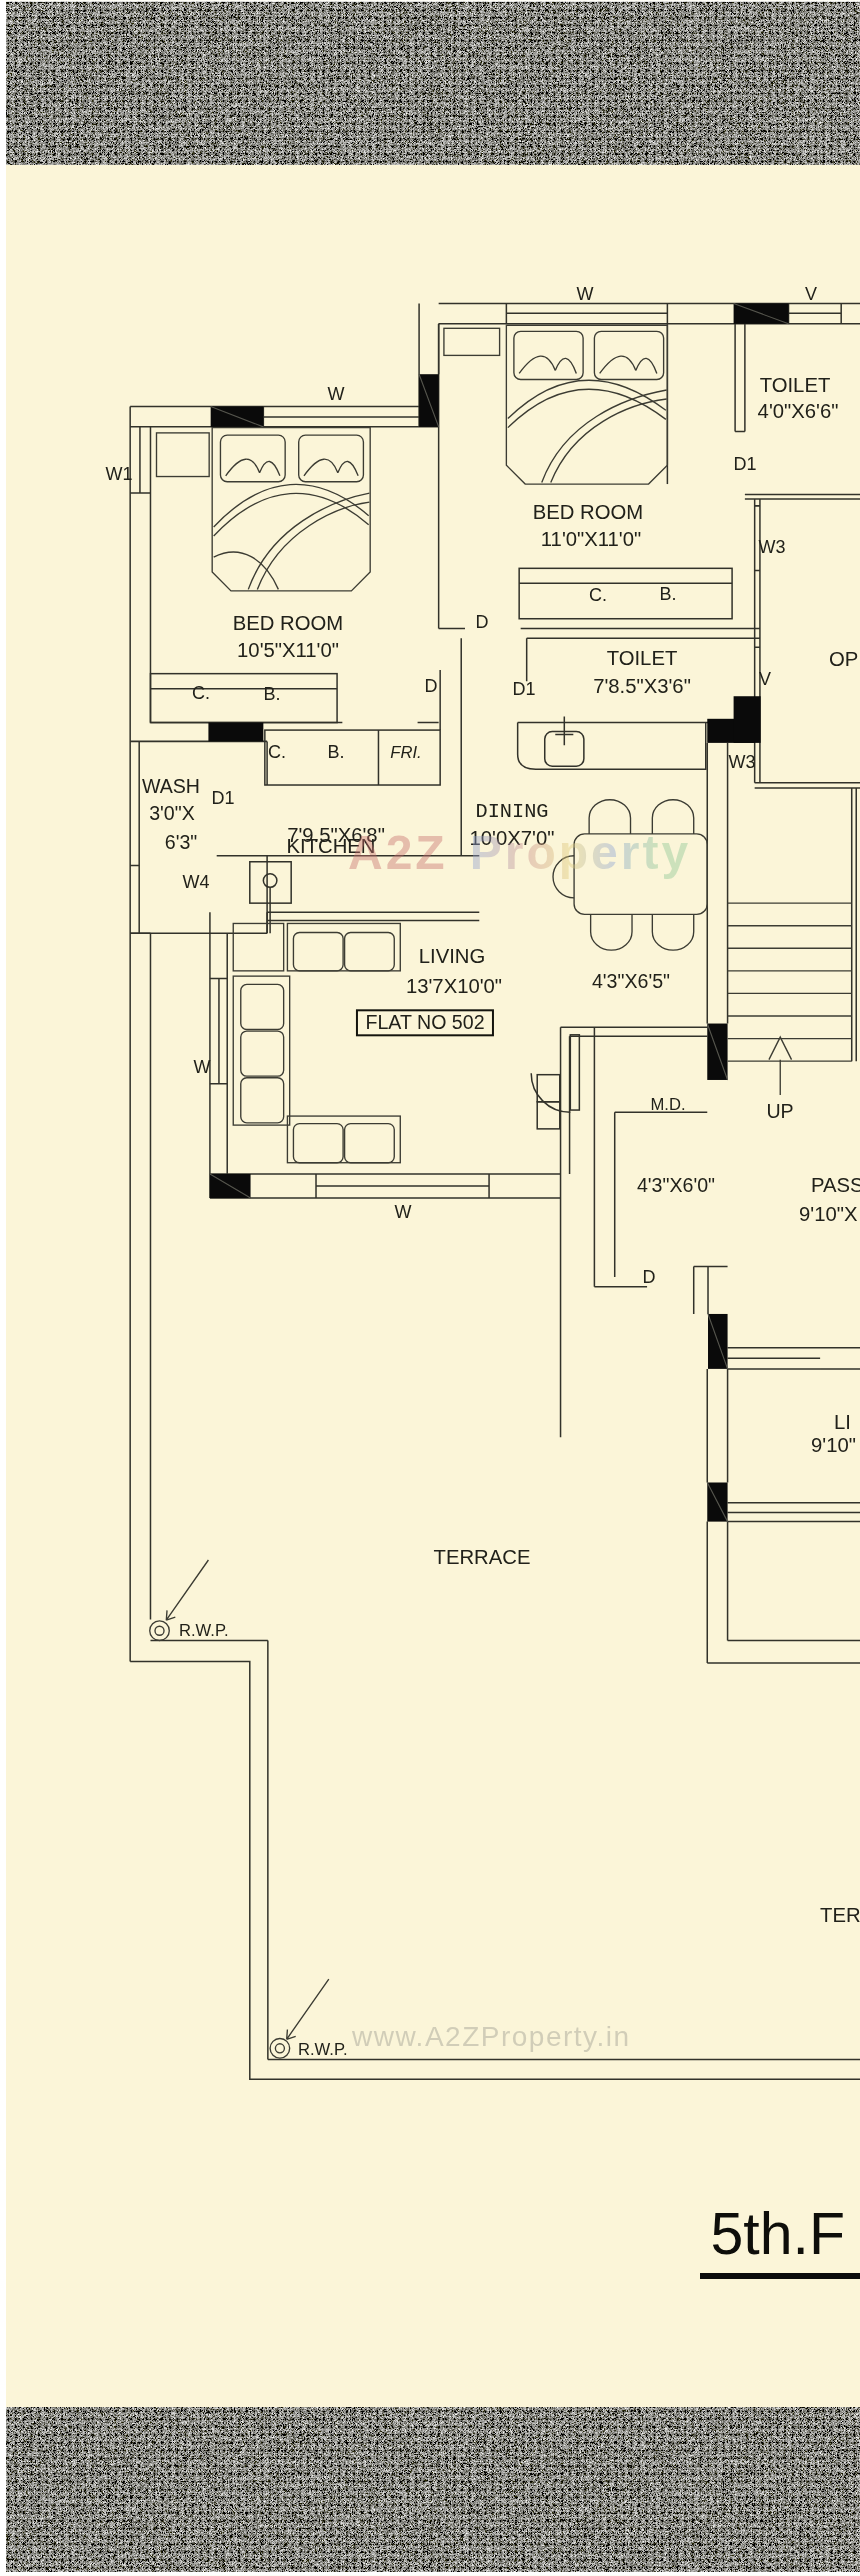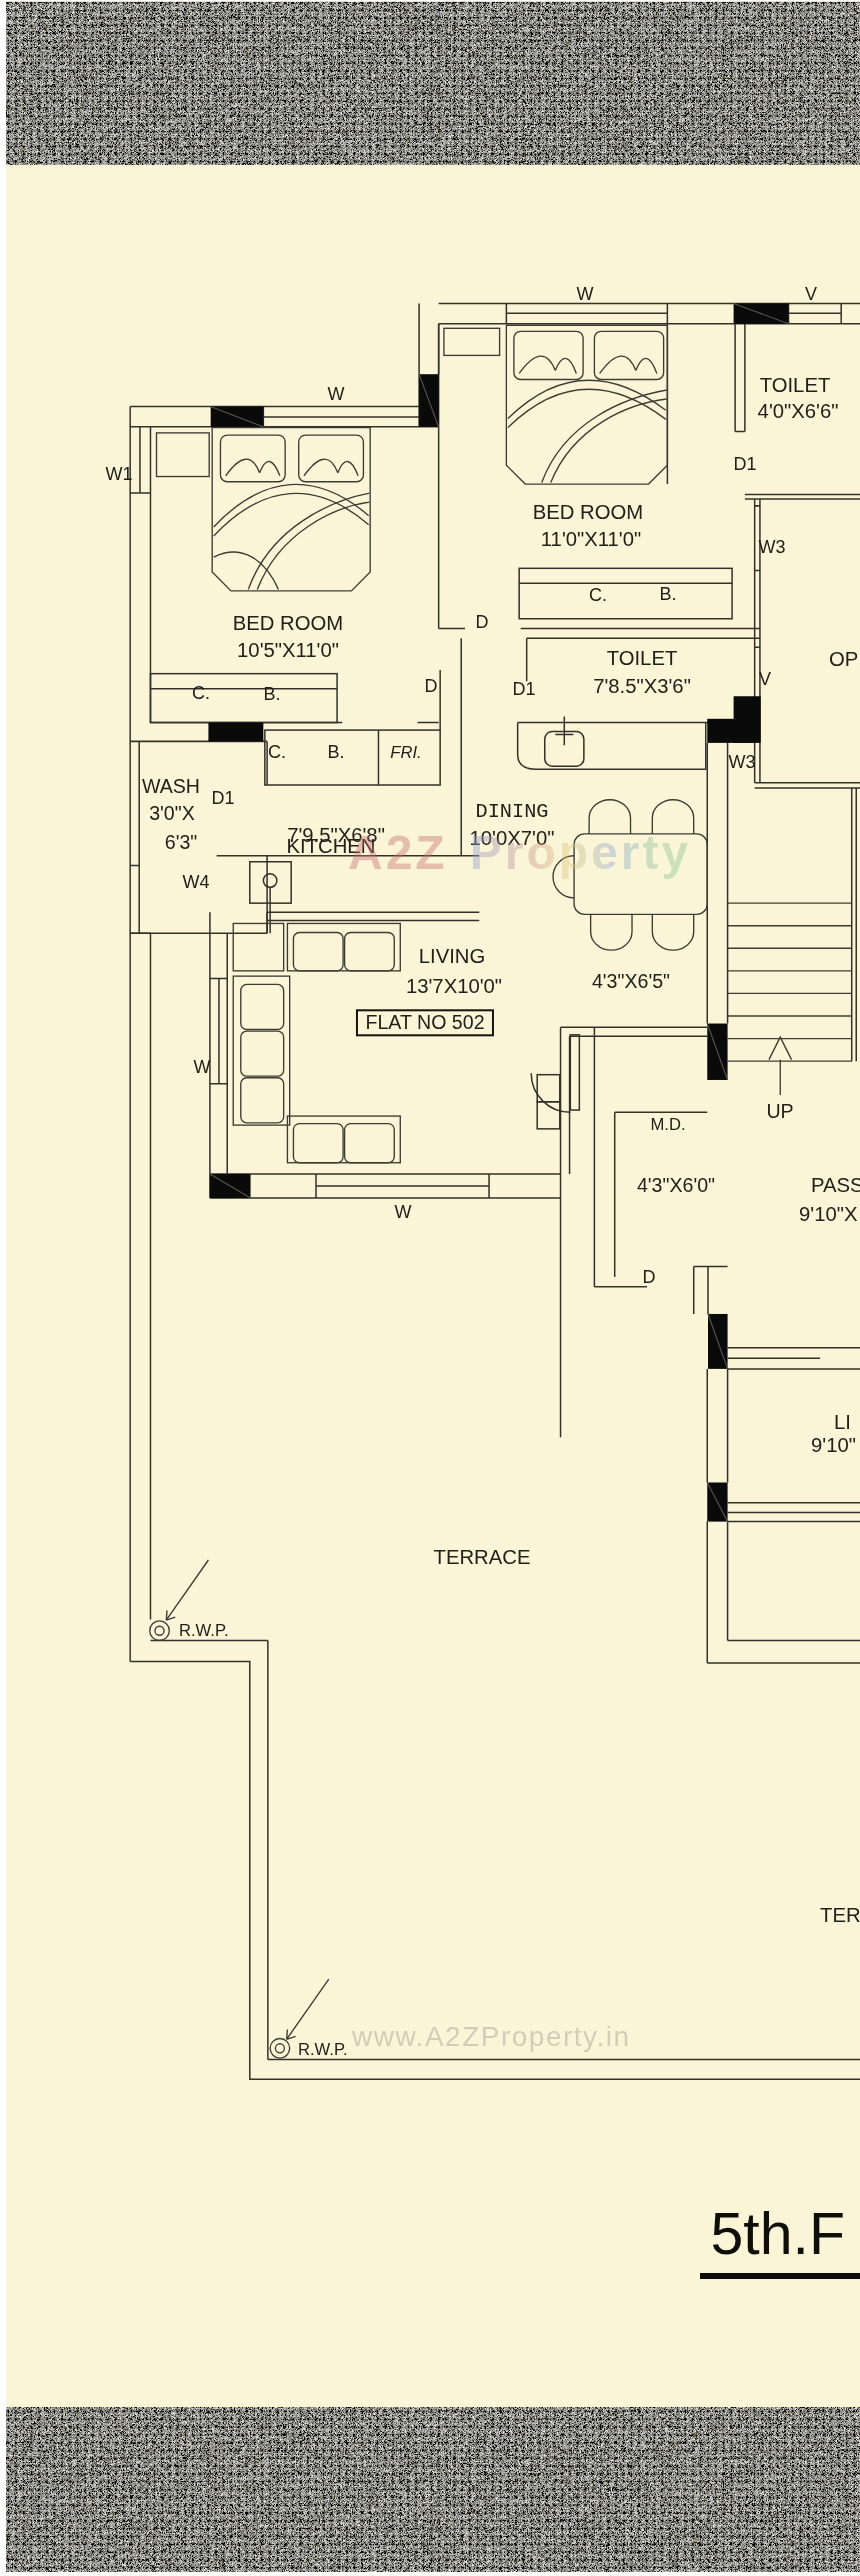--- a/index.html
+++ b/index.html
@@ -269,21 +269,21 @@
   <div class="lbl fs27" style="left:336px;top:835px;">7'9.5"X6'8"</div>
 
   <div class="lbl fs27" style="left:512px;top:812px;font-family:Liberation Mono, monospace;">DINING</div>
   <div class="lbl fs27" style="left:512px;top:838px;">10'0X7'0"</div>
   <div class="lbl fs26" style="left:631px;top:982px;">4'3"X6'5"</div>
 
   <div class="lbl fs27" style="left:452px;top:956px;">LIVING</div>
   <div class="lbl fs27" style="left:454px;top:986px;">13'7X10'0"</div>
   <div class="lbl fs26 flatno" style="left:425px;top:1023px;">FLAT NO  502</div>
 
-  <div class="lbl fs22" style="left:668px;top:1105px;margin-top:20px;">M.D.</div>
+  <div class="lbl fs22" style="left:668px;top:1105px;">M.D.</div>
   <div class="lbl fs26" style="left:780px;top:1112px;">UP</div>
   <div class="lbl fs24" style="left:403px;top:1212px;">W</div>
   <div class="lbl fs24" style="left:202px;top:1067px;">W</div>
 
   <div class="lbl fs26" style="left:676px;top:1186px;">4'3"X6'0"</div>
   <div class="lbl fs27 l-left" style="left:811px;top:1185px;">PASS</div>
   <div class="lbl fs27 l-left" style="left:799px;top:1214px;">9'10"X</div>
   <div class="lbl fs24" style="left:649px;top:1277px;">D</div>
 
   <div class="lbl fs27 l-left" style="left:834px;top:1422px;">LI</div>

